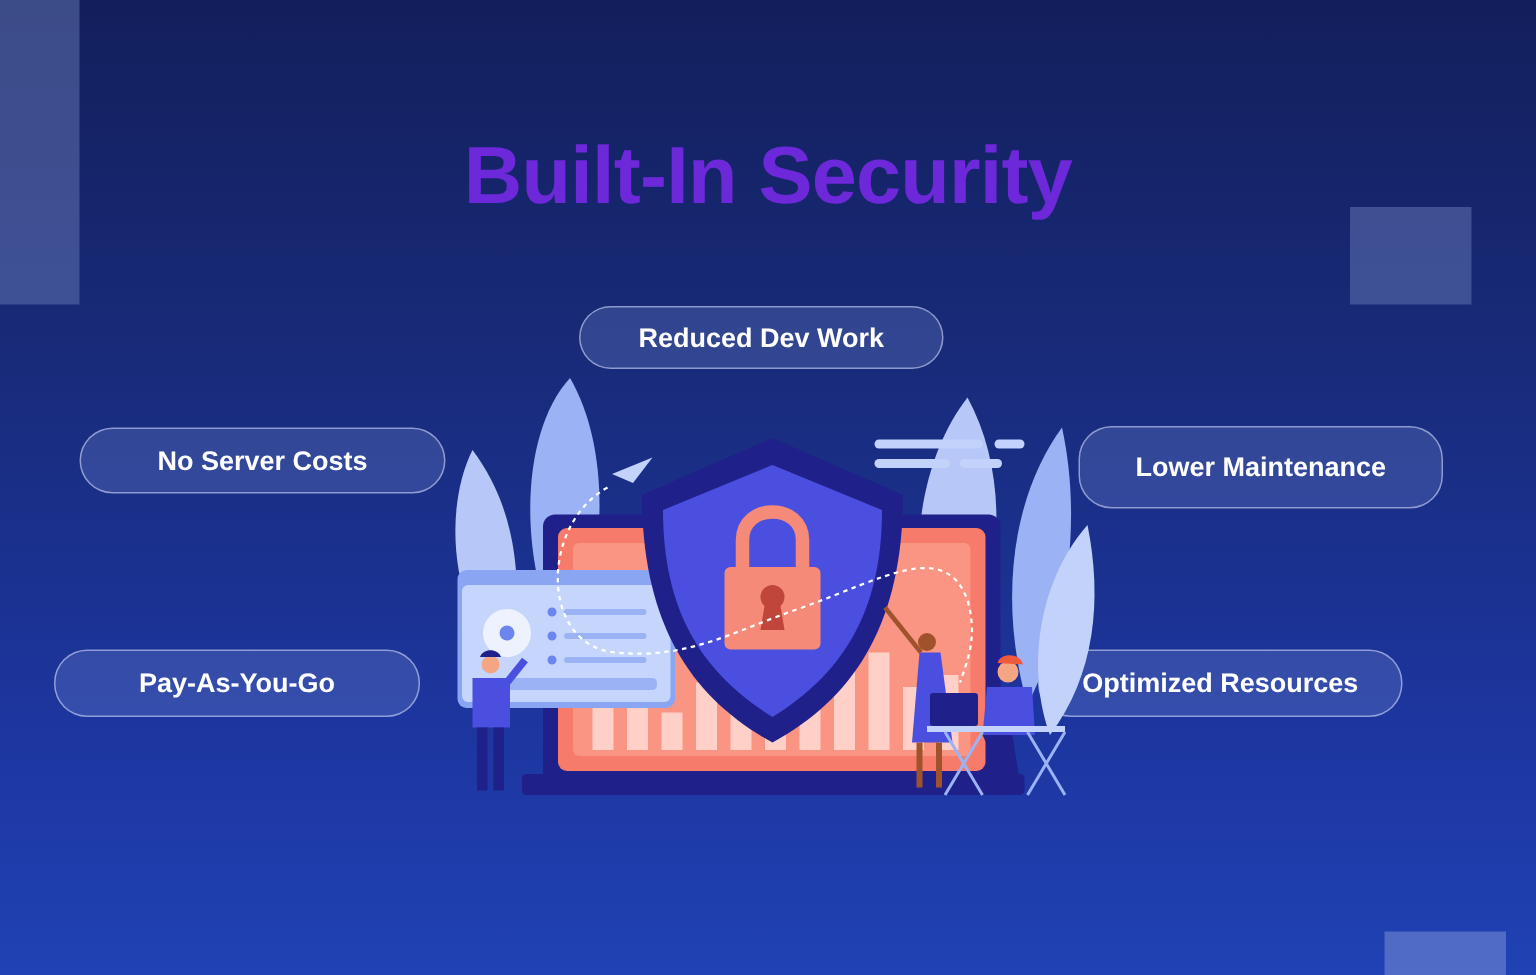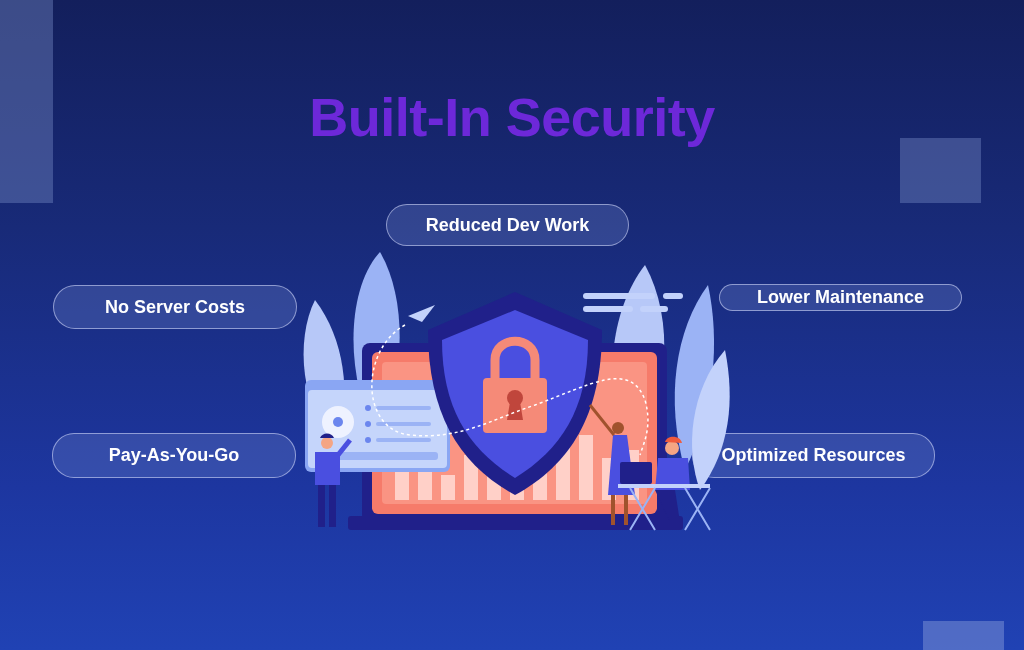--- a/index.html
+++ b/index.html
@@ -30,22 +30,22 @@
 <body>
 
 <div class="deco deco-left"></div>
 <div class="deco deco-right"></div>
 <div class="deco deco-bottom"></div>
 
 <h1 class="title" style="margin:0;">Built-In Security</h1>
 
 <div class="pill" style="left:386px; top:193px; width:243px;margin-top:11px;">Reduced Dev Work</div>
 <div class="pill" style="left:53px; top:285px; width:244px; height:44px;">No Server Costs</div>
-<div class="pill" style="left:719px; top:284px; width:243px; height:27px;">Lower Maintenance</div>
-<div class="pill" style="left:52px; top:433px; width:244px; height:45px;">Pay-As-You-Go</div>
+<div class="pill" style="left:719px; top:284px; width:243px; height:55px;">Lower Maintenance</div>
+<div class="pill" style="left:36px; top:433px; width:244px; height:45px;">Pay-As-You-Go</div>
 <div class="pill" style="left:692px; top:433px; width:243px; height:45px;">Optimized Resources</div>
 
 <div class="illustration">
   <svg width="450" height="300" viewBox="0 0 450 300" xmlns="http://www.w3.org/2000/svg">
 
     <path d="M90 12 C55 50 55 140 88 200 C115 140 118 60 90 12 Z" fill="#9bb3f5"></path>
     <path d="M25 60 C5 100 10 170 50 210 C60 150 55 100 25 60 Z" fill="#b7c8f8"></path>
     <path d="M355 25 C320 70 310 150 340 220 C380 160 385 80 355 25 Z" fill="#b7c8f8"></path>
     <path d="M418 45 C385 90 375 160 395 230 C425 170 430 100 418 45 Z" fill="#9bb3f5"></path>
     <path d="M435 110 C400 150 395 210 410 250 C440 210 445 160 435 110 Z" fill="#c3d2fb"></path>

